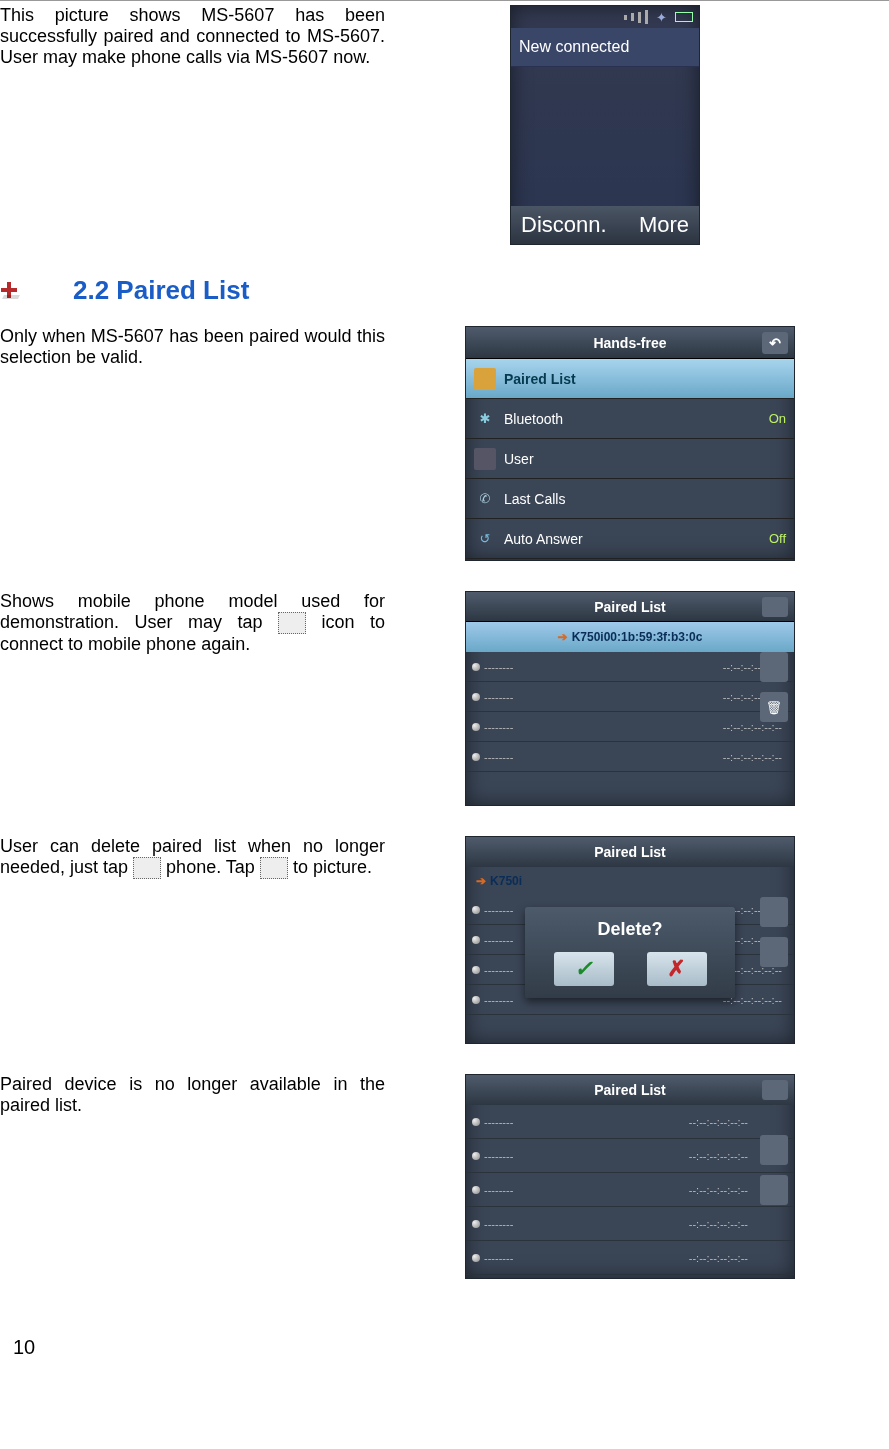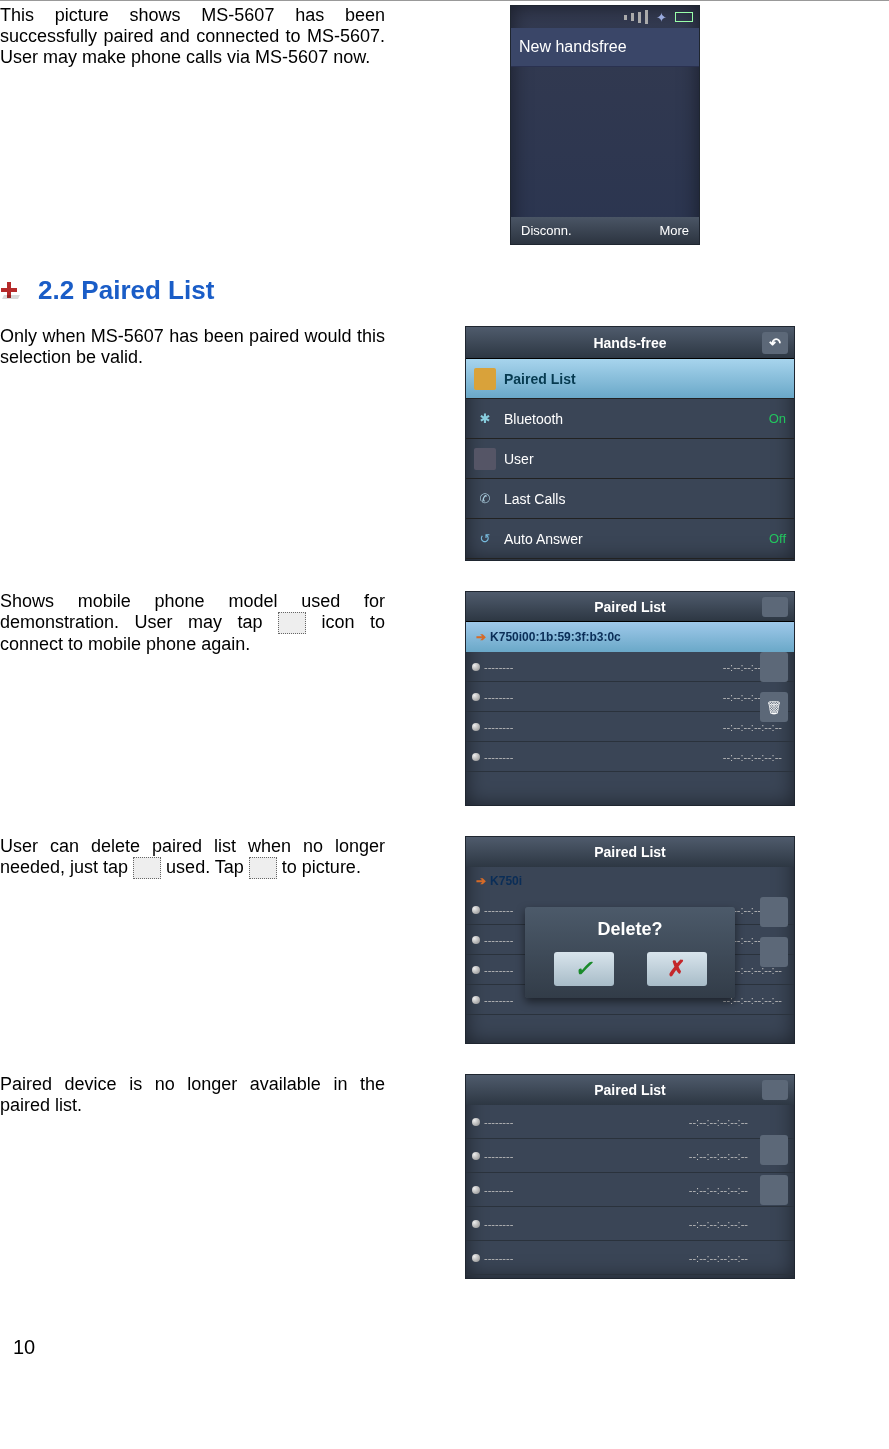--- a/index.html
+++ b/index.html
@@ -11,21 +11,21 @@
       background: #fff;
       position: relative;
       padding-bottom: 60px;
     }
     .top-border { border-top: 1px solid #999; width: 100%; margin-bottom: 4px; }
     .section { display: flex; align-items: flex-start; margin-bottom: 30px; }
     .text-col { width: 395px; padding-right: 10px; }
     .image-col { flex: 1; display: flex; justify-content: flex-start; padding-left: 70px; }
     .first-section .image-col { justify-content: flex-start; padding-left: 115px; }
     .justified { text-align: justify; }
-    .section-heading-row { display: flex; align-items: center; margin: 30px 0 20px 0; }
+    .section-heading-row { display: flex; align-items: center; margin: 30px 0 20px 0; gap: 35px; }
     .bullet-icon {
       width: 20px; height: 20px; margin-right: 18px;
       display: inline-flex; align-items: center; justify-content: center;
       color: #c00; font-weight: bold; font-size: 20px;
       position: relative;
     }
     .bullet-icon::before {
       content: ""; position: absolute; left: 7px; top: 1px; width: 4px; height: 16px; background: #b52a2a;
     }
     .bullet-icon::after {
@@ -49,36 +49,36 @@
       box-shadow: inset 0 0 20px rgba(0,0,0,.5);
       display: flex; flex-direction: column;
     }
     .device-1 { width: 190px; height: 240px; background: linear-gradient(#333a50,#2b3550); }
     .device-1 .statusbar { height: 22px; display: flex; align-items: center; justify-content: flex-end; gap: 4px; padding: 0 6px; }
     .device-1 .statusbar .bar { width: 3px; background: #aaa; display:inline-block; vertical-align: bottom; }
     .device-1 .title { background: #b02a2a; color: #fff; font-weight: bold; font-size: 17px; padding: 6px 8px; border-bottom: 1px solid #5a1515; }
     .device-1 .item { background: #3a4668; color: #fff; font-size: 16px; padding: 10px 8px; border-bottom: 1px solid #2a3150; }
     .device-1 .item.sel { background: #2a3558; }
     .device-1 .spacer { flex: 1; }
-    .device-1 .softkeys { display: flex; justify-content: space-between; padding: 6px 10px; font-size: 13px; color: #fff; background: linear-gradient(#4a5565,#2c3440); }
+    .device-1 .softkeys { display: flex; justify-content: space-between; padding: 6px 10px; font-size: 22px; color: #fff; background: linear-gradient(#4a5565,#2c3440); }
 
     .device-2 { width: 330px; height: 235px; }
     .device-2 .header { background: linear-gradient(#4f5b6c,#2d3743); height: 32px; display: flex; align-items: center; justify-content: center; color: #fff; font-weight: bold; font-size: 14px; border-bottom: 1px solid #000; position: relative; }
     .device-2 .header .back { position: absolute; right: 6px; width: 26px; height: 22px; background: #5c6878; border-radius: 3px; display:flex; align-items:center; justify-content:center; }
     .device-2 .row { height: 40px; display: flex; align-items: center; padding: 0 8px; gap: 8px; border-bottom: 1px solid #222; }
     .device-2 .row .icon { width: 22px; height: 22px; display:flex; align-items:center; justify-content:center; color:#fff; }
     .device-2 .row .label { flex: 1; color: #fff; font-size: 14px; }
-    .device-2 .row .value { color: #22c55e; font-size: 13px; }
+    .device-2 .row .value { color: #bef264; font-size: 13px; }
     .device-2 .row.sel { background: linear-gradient(#a7d4ed,#6aa8c8); color:#064; }
     .device-2 .row.sel .label { color: #063a50; font-weight: bold; }
 
     .device-3 { width: 330px; height: 215px; }
     .device-3 .header { background: linear-gradient(#4f5b6c,#2d3743); height: 30px; display: flex; align-items: center; justify-content: center; color: #fff; font-weight: bold; font-size: 14px; position: relative; border-bottom: 1px solid #000; }
     .device-3 .header .back { position:absolute; right:6px; width:26px; height:20px; background:#5c6878; border-radius:3px;}
-    .device-3 .top-row { height: 30px; display: flex; align-items: center; justify-content: flex-start; padding: 0 10px; background: linear-gradient(#9fc9ea,#6aa8c8); color:#0a2d57; font-size:12px; font-weight:bold; }
+    .device-3 .top-row { height: 30px; display: flex; align-items: center; justify-content: center; padding: 0 10px; background: linear-gradient(#9fc9ea,#6aa8c8); color:#0a2d57; font-size:12px; font-weight:bold; }
     .device-3 .top-row .arrow { color:#d66a27; margin-right:4px;}
     .device-3 .list-row { height: 30px; display: flex; align-items: center; justify-content: space-between; padding: 0 12px 0 18px; border-bottom: 1px solid #2a323c; color:#bbb; font-size:11px; position: relative; }
     .device-3 .list-row::before { content:""; position:absolute; left:6px; width:8px; height:8px; border-radius:50%; background:radial-gradient(circle at 30% 30%, #eee, #888); }
     .device-3 .side { position:absolute; right:6px; top:60px; display:flex; flex-direction:column; gap:10px; }
     .device-3 .side .btn { width:28px; height:30px; background:#5c6878; border-radius:3px; display:flex; align-items:center; justify-content:center; }
 
     .device-4 { width: 330px; height: 208px; position: relative; }
     .device-4 .header { background: linear-gradient(#4f5b6c,#2d3743); height: 30px; display: flex; align-items: center; justify-content: center; color: #fff; font-weight: bold; font-size: 14px; }
     .device-4 .top-row { height: 28px; display: flex; align-items: center; padding: 0 10px; color:#0a2d57; font-size:12px; font-weight:bold; }
     .device-4 .list-row { height: 30px; display:flex; align-items:center; justify-content: space-between; padding:0 12px 0 18px; border-bottom:1px solid #2a323c; color:#bbb; font-size:11px; position:relative;}
@@ -113,21 +113,21 @@
   <div class="image-col">
     <div class="device device-1">
       <div class="statusbar">
         <span class="bar" style="height:5px"></span>
           <span class="bar" style="height:8px"></span>
           <span class="bar" style="height:11px"></span>
           <span class="bar" style="height:14px"></span>
         <span style="margin-left:4px; color:#9ad;">✦</span>
         <span style="margin-left:4px; width:18px; height:10px; border:1px solid #9fa; display:inline-block; position:relative;"></span>
       </div>
-      <div class="item">New handsfree</div>
+      <div class="item">New connected</div>
       <div class="spacer"></div>
       <div class="softkeys">
         <span>Disconn.</span>
         <span>More</span>
       </div>
     </div>
   </div>
 </div>
 
 <div class="section-heading-row">
@@ -211,21 +211,21 @@
         <span class="btn"></span>
         <span class="btn" style="color:#fff;">🗑</span>
       </div>
     </div>
   </div>
 </div>
 
 <div class="section">
   <div class="text-col">
     <p class="justified">
-      <span>User can delete paired list when no longer needed, just tap </span><span class="inline-icon"></span><span> used.   Tap </span><span class="inline-icon"></span><span> to picture.</span>
+      <span>User can delete paired list when no longer needed, just tap </span><span class="inline-icon"></span><span> phone.   Tap </span><span class="inline-icon"></span><span> to picture.</span>
     </p>
   </div>
   <div class="image-col">
     <div class="device device-4">
       <div class="header">Paired List</div>
       <div class="top-row">
           <span style="color:#d66a27; margin-right:4px;">➔</span>
           <span>K750i</span>
         </div>
       <div class="list-row">

